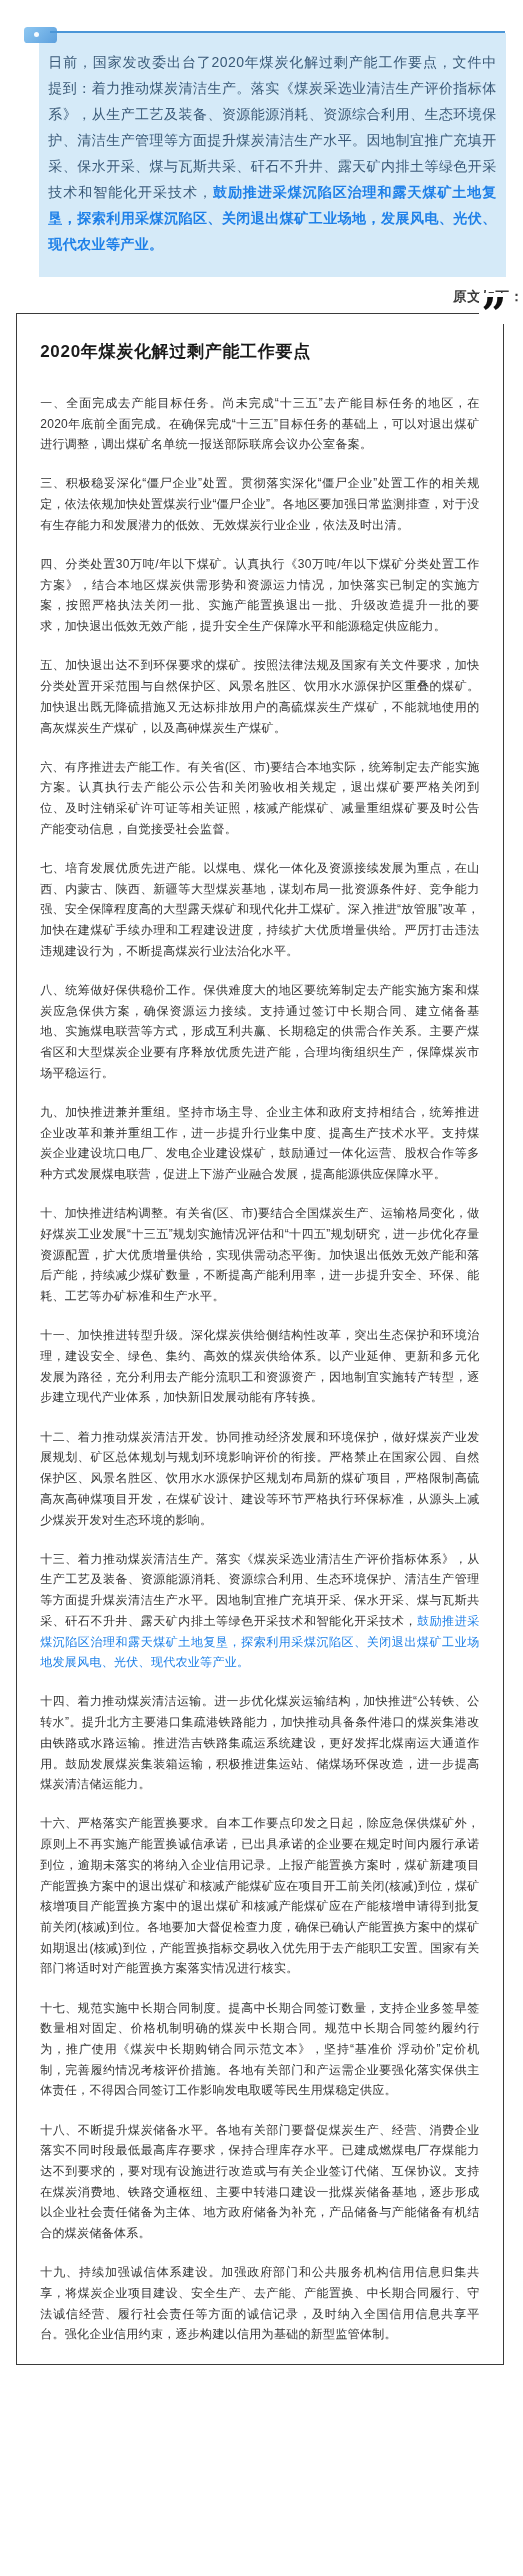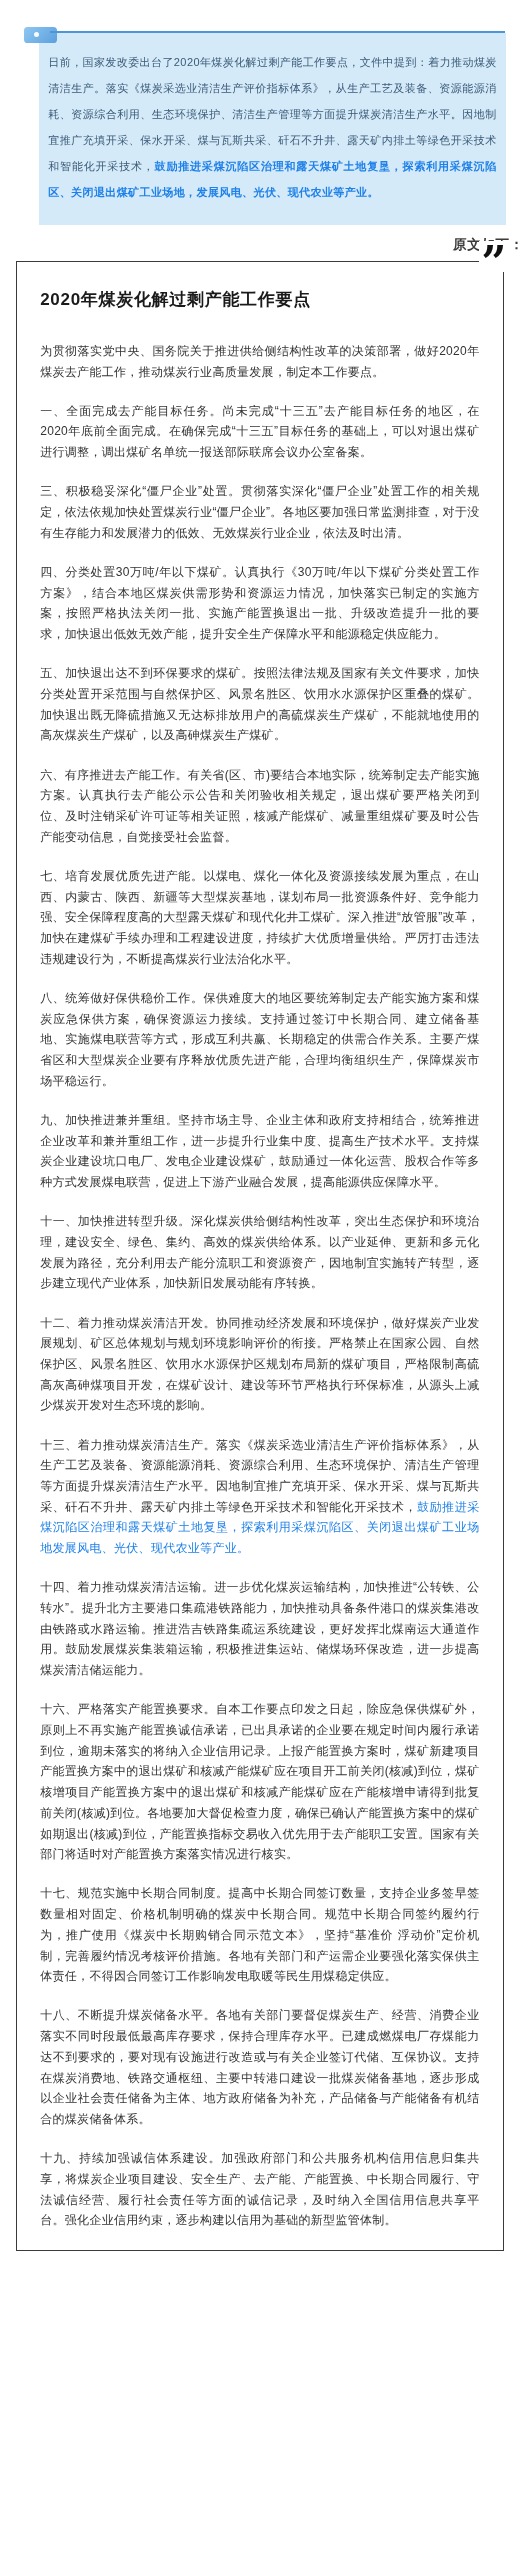--- a/index.html
+++ b/index.html
@@ -19,21 +19,21 @@
   .badge-dot{
     position:absolute;left:38%;top:50%;width:5px;height:5px;margin:-2.5px 0 0 -2.5px;
     border-radius:50%;background:#ffffff;opacity:.95;
   }
   .topline{position:absolute;left:50px;right:19px;top:31px;height:2.1px;background:#4a96d8;}
   
   .summary{
     margin:0 18px 0 39px;            
     background:#d5eaf8;
     padding:15.7px 9.3px 20px 9.3px;
-    font-size:11px;line-height:26px;letter-spacing:0.4px;
+    font-size:14px;line-height:26px;letter-spacing:0.4px;
     color:#3a5a78;text-align:justify;
   }
   .summary b{color:#1e80e8;font-weight:bold;}
   
   .origin-label{
     margin:11.4px 0 0 39px;font-size:13.5px;font-weight:bold;color:#3b3b3b;letter-spacing:0.7px;text-align:right;
   }
   
   .card{
     position:relative;
@@ -72,29 +72,29 @@
 <div class="summary">
   <span>日前，国家发改委出台了2020年煤炭化解过剩产能工作要点，文件中提到：着力推动煤炭清洁生产。落实《煤炭采选业清洁生产评价指标体系》，从生产工艺及装备、资源能源消耗、资源综合利用、生态环境保护、清洁生产管理等方面提升煤炭清洁生产水平。因地制宜推广充填开采、保水开采、煤与瓦斯共采、矸石不升井、露天矿内排土等绿色开采技术和智能化开采技术，</span><b>鼓励推进采煤沉陷区治理和露天煤矿土地复垦，探索利用采煤沉陷区、关闭退出煤矿工业场地，发展风电、光伏、现代农业等产业。</b>
 </div>
 
 <div class="origin-label">原文如下：</div>
 
 <div class="card">
   <span class="quote-icon">”</span>
   <div class="doc-title">2020年煤炭化解过剩产能工作要点</div>
   <div class="doc-body">
-      <p><span>为贯彻落实党中央、国务院关于推进供给侧结构性改革的决策部署，做好2020年煤炭去产能工作，推动煤炭行业高质量发展，制定本工作要点。</span></p>
       <p><span>一、全面完成去产能目标任务。尚未完成“十三五”去产能目标任务的地区，在2020年底前全面完成。在确保完成“十三五”目标任务的基础上，可以对退出煤矿进行调整，调出煤矿名单统一报送部际联席会议办公室备案。</span></p>
       <p><span>三、积极稳妥深化“僵尸企业”处置。贯彻落实深化“僵尸企业”处置工作的相关规定，依法依规加快处置煤炭行业“僵尸企业”。各地区要加强日常监测排查，对于没有生存能力和发展潜力的低效、无效煤炭行业企业，依法及时出清。</span></p>
       <p><span>四、分类处置30万吨/年以下煤矿。认真执行《30万吨/年以下煤矿分类处置工作方案》，结合本地区煤炭供需形势和资源运力情况，加快落实已制定的实施方案，按照严格执法关闭一批、实施产能置换退出一批、升级改造提升一批的要求，加快退出低效无效产能，提升安全生产保障水平和能源稳定供应能力。</span></p>
       <p><span>五、加快退出达不到环保要求的煤矿。按照法律法规及国家有关文件要求，加快分类处置开采范围与自然保护区、风景名胜区、饮用水水源保护区重叠的煤矿。加快退出既无降硫措施又无达标排放用户的高硫煤炭生产煤矿，不能就地使用的高灰煤炭生产煤矿，以及高砷煤炭生产煤矿。</span></p>
       <p><span>六、有序推进去产能工作。有关省(区、市)要结合本地实际，统筹制定去产能实施方案。认真执行去产能公示公告和关闭验收相关规定，退出煤矿要严格关闭到位、及时注销采矿许可证等相关证照，核减产能煤矿、减量重组煤矿要及时公告产能变动信息，自觉接受社会监督。</span></p>
       <p><span>七、培育发展优质先进产能。以煤电、煤化一体化及资源接续发展为重点，在山西、内蒙古、陕西、新疆等大型煤炭基地，谋划布局一批资源条件好、竞争能力强、安全保障程度高的大型露天煤矿和现代化井工煤矿。深入推进“放管服”改革，加快在建煤矿手续办理和工程建设进度，持续扩大优质增量供给。严厉打击违法违规建设行为，不断提高煤炭行业法治化水平。</span></p>
       <p><span>八、统筹做好保供稳价工作。保供难度大的地区要统筹制定去产能实施方案和煤炭应急保供方案，确保资源运力接续。支持通过签订中长期合同、建立储备基地、实施煤电联营等方式，形成互利共赢、长期稳定的供需合作关系。主要产煤省区和大型煤炭企业要有序释放优质先进产能，合理均衡组织生产，保障煤炭市场平稳运行。</span></p>
       <p><span>九、加快推进兼并重组。坚持市场主导、企业主体和政府支持相结合，统筹推进企业改革和兼并重组工作，进一步提升行业集中度、提高生产技术水平。支持煤炭企业建设坑口电厂、发电企业建设煤矿，鼓励通过一体化运营、股权合作等多种方式发展煤电联营，促进上下游产业融合发展，提高能源供应保障水平。</span></p>
+      <p><span>十、加快推进结构调整。有关省(区、市)要结合全国煤炭生产、运输格局变化，做好煤炭工业发展“十三五”规划实施情况评估和“十四五”规划研究，进一步优化存量资源配置，扩大优质增量供给，实现供需动态平衡。加快退出低效无效产能和落后产能，持续减少煤矿数量，不断提高产能利用率，进一步提升安全、环保、能耗、工艺等办矿标准和生产水平。</span></p>
       <p><span>十一、加快推进转型升级。深化煤炭供给侧结构性改革，突出生态保护和环境治理，建设安全、绿色、集约、高效的煤炭供给体系。以产业延伸、更新和多元化发展为路径，充分利用去产能分流职工和资源资产，因地制宜实施转产转型，逐步建立现代产业体系，加快新旧发展动能有序转换。</span></p>
       <p><span>十二、着力推动煤炭清洁开发。协同推动经济发展和环境保护，做好煤炭产业发展规划、矿区总体规划与规划环境影响评价的衔接。严格禁止在国家公园、自然保护区、风景名胜区、饮用水水源保护区规划布局新的煤矿项目，严格限制高硫高灰高砷煤项目开发，在煤矿设计、建设等环节严格执行环保标准，从源头上减少煤炭开发对生态环境的影响。</span></p>
       <p><span>十三、着力推动煤炭清洁生产。落实《煤炭采选业清洁生产评价指标体系》，从生产工艺及装备、资源能源消耗、资源综合利用、生态环境保护、清洁生产管理等方面提升煤炭清洁生产水平。因地制宜推广充填开采、保水开采、煤与瓦斯共采、矸石不升井、露天矿内排土等绿色开采技术和智能化开采技术，</span><span class="hl">鼓励推进采煤沉陷区治理和露天煤矿土地复垦，探索利用采煤沉陷区、关闭退出煤矿工业场地发展风电、光伏、现代农业等产业。</span></p>
       <p><span>十四、着力推动煤炭清洁运输。进一步优化煤炭运输结构，加快推进“公转铁、公转水”。提升北方主要港口集疏港铁路能力，加快推动具备条件港口的煤炭集港改由铁路或水路运输。推进浩吉铁路集疏运系统建设，更好发挥北煤南运大通道作用。鼓励发展煤炭集装箱运输，积极推进集运站、储煤场环保改造，进一步提高煤炭清洁储运能力。</span></p>
       <p><span>十六、严格落实产能置换要求。自本工作要点印发之日起，除应急保供煤矿外，原则上不再实施产能置换诚信承诺，已出具承诺的企业要在规定时间内履行承诺到位，逾期未落实的将纳入企业信用记录。上报产能置换方案时，煤矿新建项目产能置换方案中的退出煤矿和核减产能煤矿应在项目开工前关闭(核减)到位，煤矿核增项目产能置换方案中的退出煤矿和核减产能煤矿应在产能核增申请得到批复前关闭(核减)到位。各地要加大督促检查力度，确保已确认产能置换方案中的煤矿如期退出(核减)到位，产能置换指标交易收入优先用于去产能职工安置。国家有关部门将适时对产能置换方案落实情况进行核实。</span></p>
       <p><span>十七、规范实施中长期合同制度。提高中长期合同签订数量，支持企业多签早签数量相对固定、价格机制明确的煤炭中长期合同。规范中长期合同签约履约行为，推广使用《煤炭中长期购销合同示范文本》，坚持“基准价 浮动价”定价机制，完善履约情况考核评价措施。各地有关部门和产运需企业要强化落实保供主体责任，不得因合同签订工作影响发电取暖等民生用煤稳定供应。</span></p>
       <p><span>十八、不断提升煤炭储备水平。各地有关部门要督促煤炭生产、经营、消费企业落实不同时段最低最高库存要求，保持合理库存水平。已建成燃煤电厂存煤能力达不到要求的，要对现有设施进行改造或与有关企业签订代储、互保协议。支持在煤炭消费地、铁路交通枢纽、主要中转港口建设一批煤炭储备基地，逐步形成以企业社会责任储备为主体、地方政府储备为补充，产品储备与产能储备有机结合的煤炭储备体系。</span></p>
       <p><span>十九、持续加强诚信体系建设。加强政府部门和公共服务机构信用信息归集共享，将煤炭企业项目建设、安全生产、去产能、产能置换、中长期合同履行、守法诚信经营、履行社会责任等方面的诚信记录，及时纳入全国信用信息共享平台。强化企业信用约束，逐步构建以信用为基础的新型监管体制。</span></p>
     </div>
 </div>

